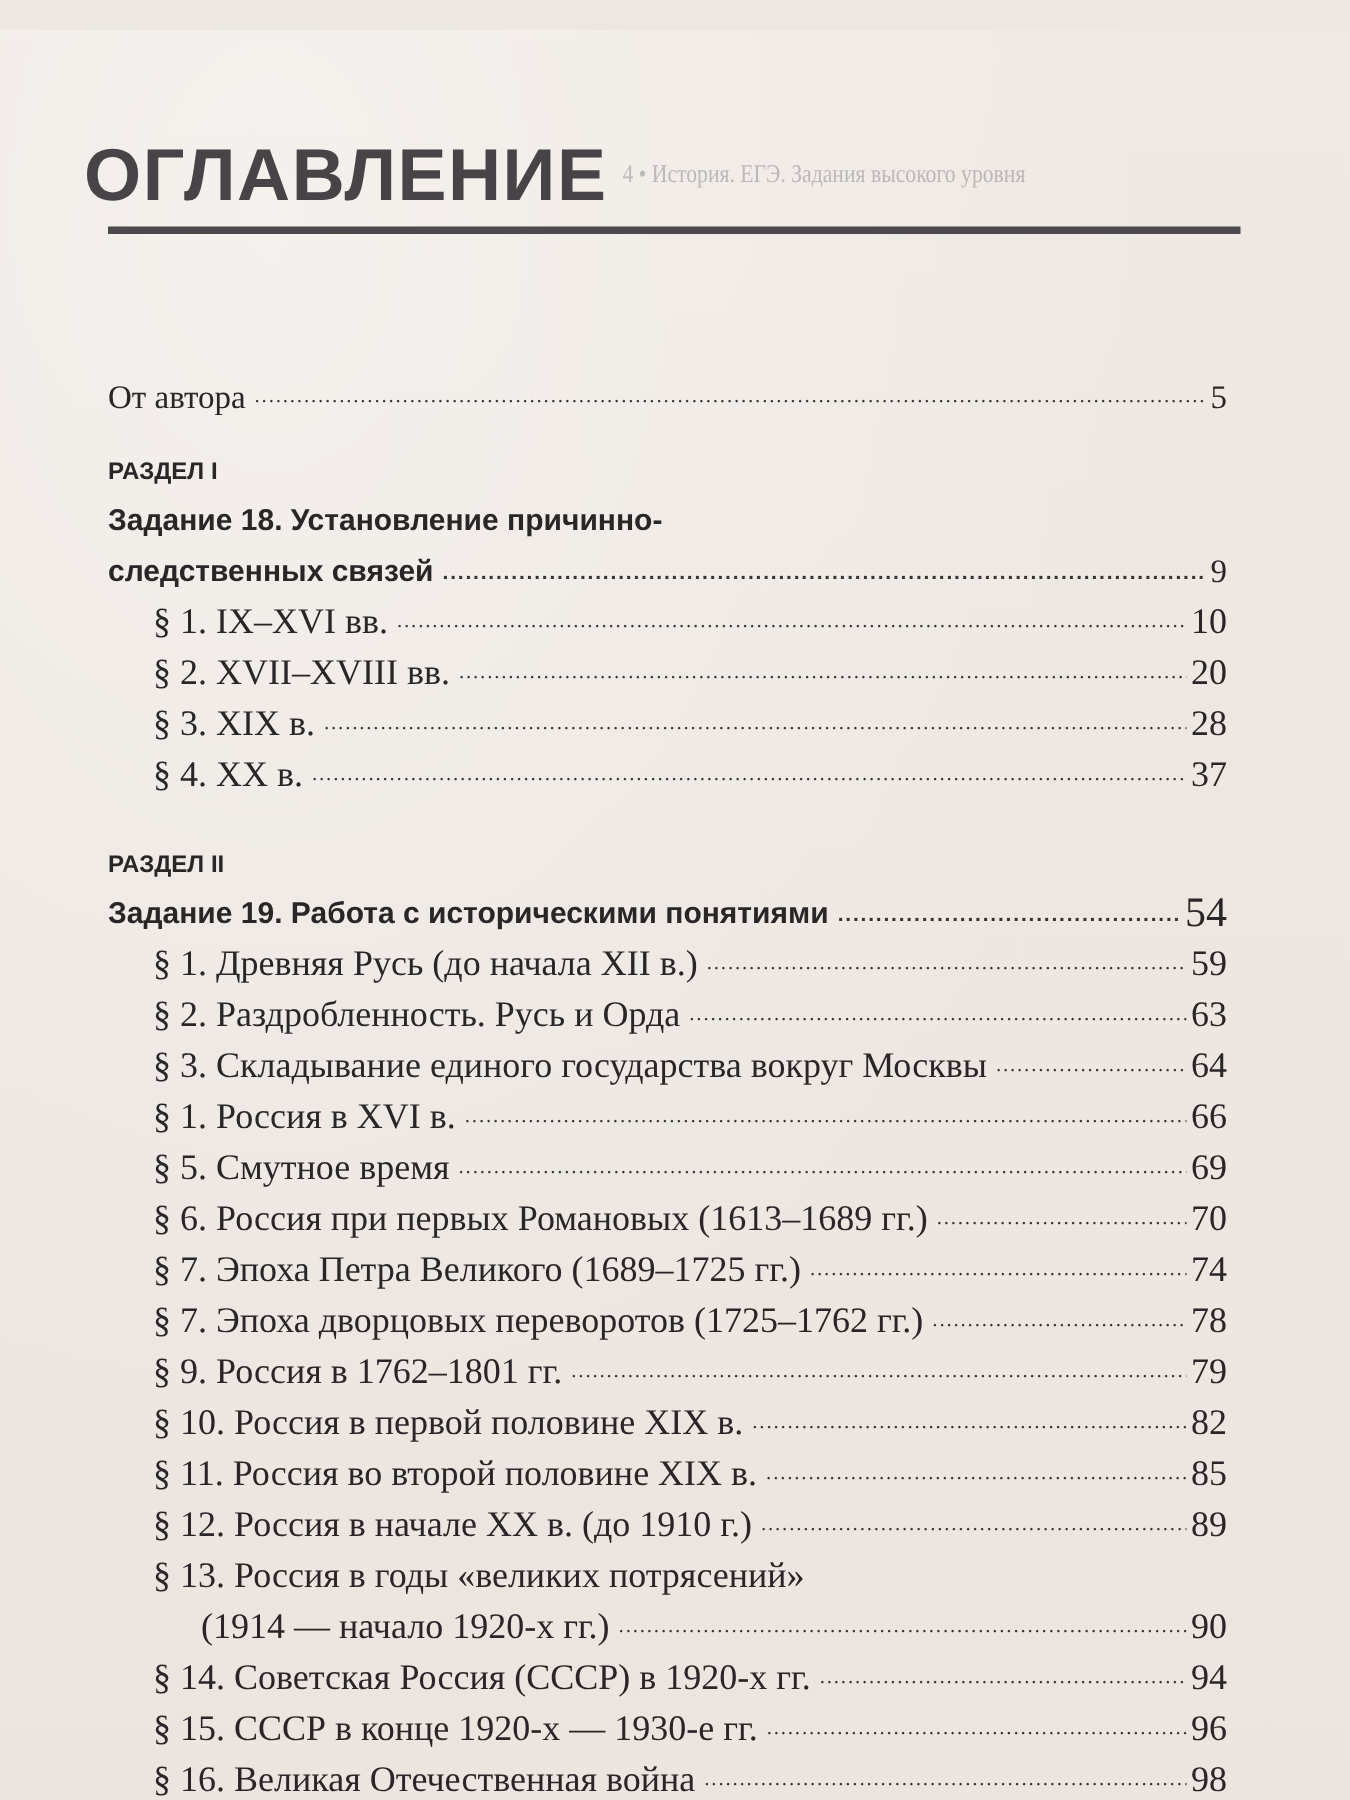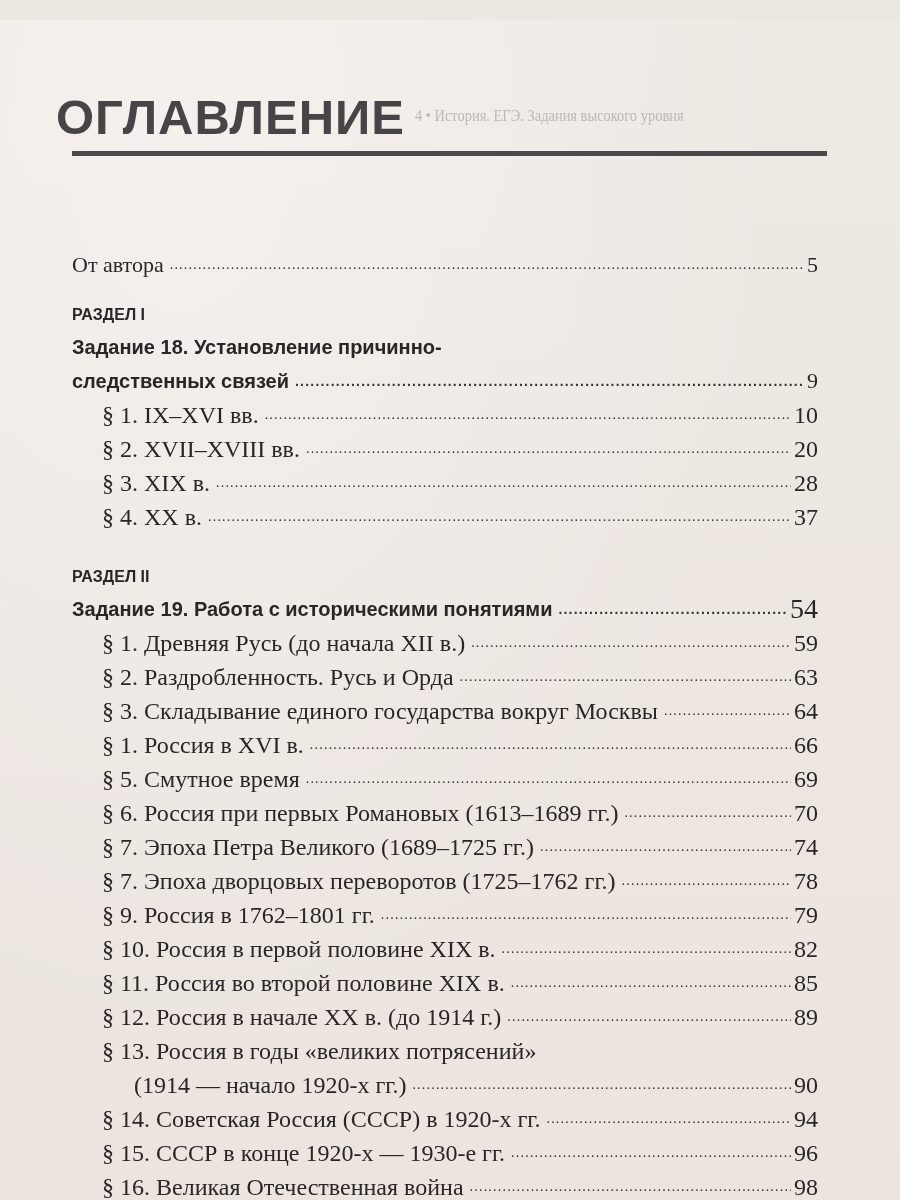--- a/index.html
+++ b/index.html
@@ -218,21 +218,21 @@
       <span class="label">§ 10. Россия в первой половине XIX в.</span>
       <span class="dots"></span>
       <span class="page-num">82</span>
     </div>
     <div class="row indent sub">
       <span class="label">§ 11. Россия во второй половине XIX в.</span>
       <span class="dots"></span>
       <span class="page-num">85</span>
     </div>
     <div class="row indent sub">
-      <span class="label">§ 12. Россия в начале XX в. (до 1914 г.)</span>
+      <span class="label">§ 12. Россия в начале XX в. (до 1910 г.)</span>
       <span class="dots"></span>
       <span class="page-num">89</span>
     </div>
     <div class="row indent sub">
       <span class="label">§ 13. Россия в годы «великих потрясений»</span>
     </div>
     <div class="row indent2 sub">
       <span class="label">(1914 — начало 1920-х гг.)</span>
       <span class="dots"></span>
       <span class="page-num">90</span>

